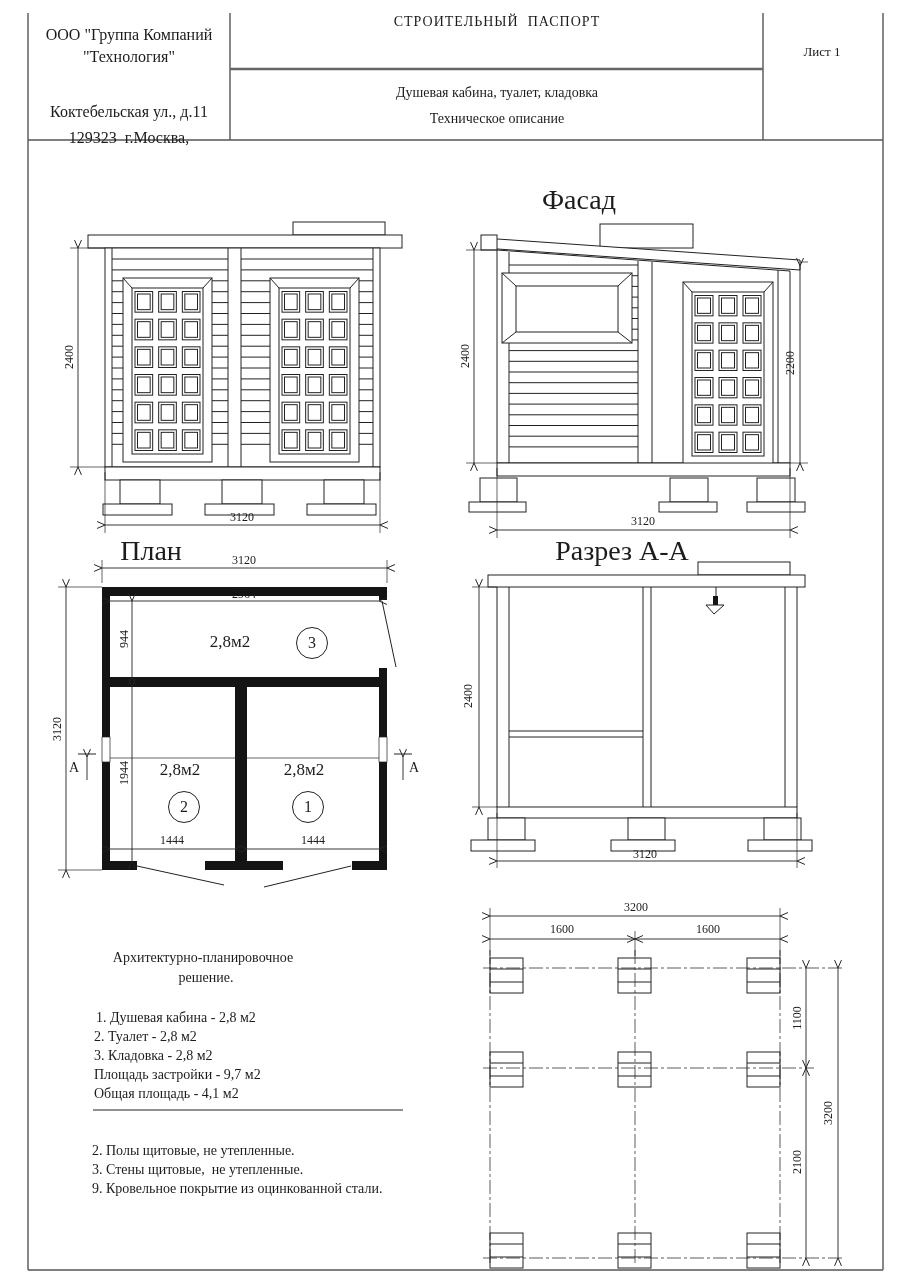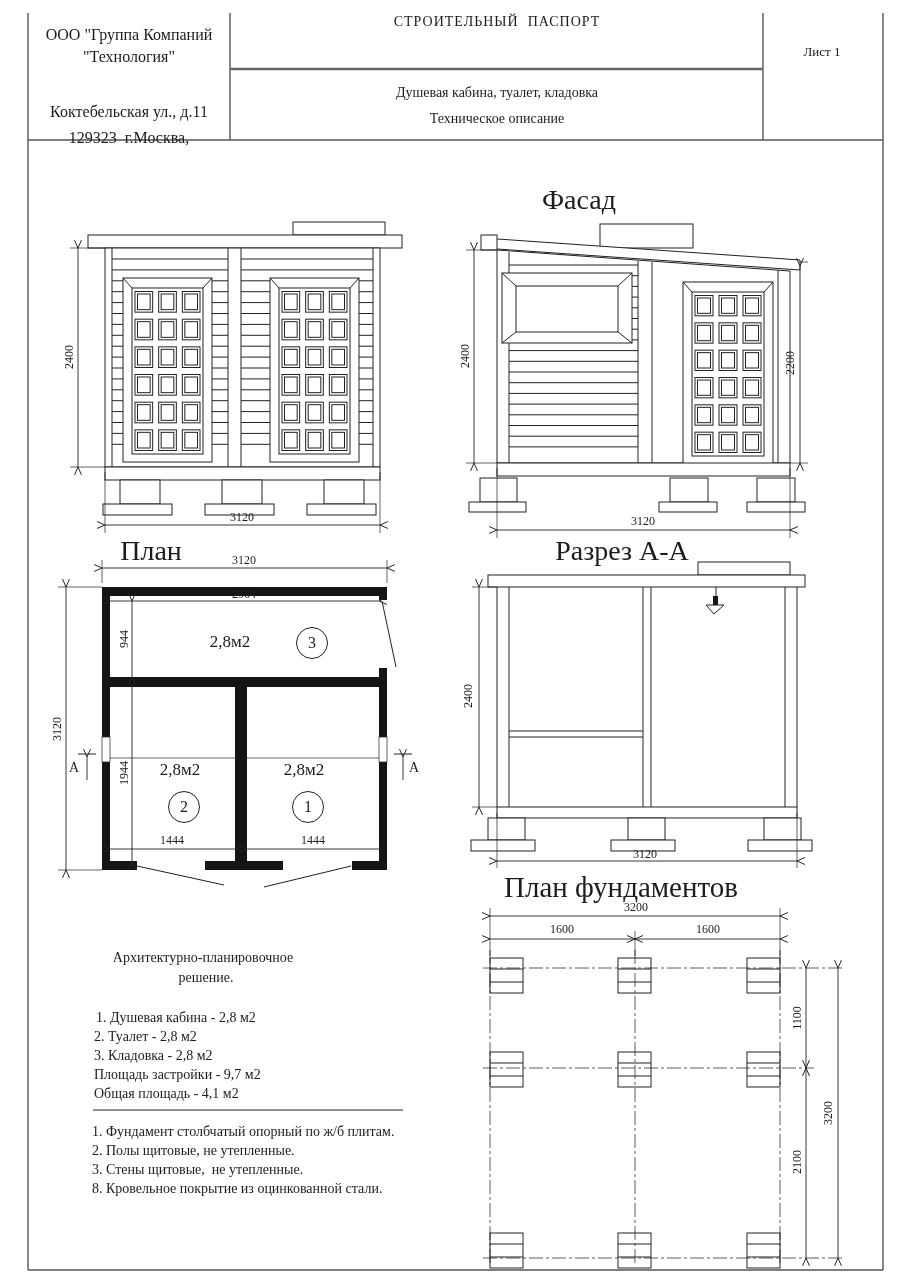--- a/index.html
+++ b/index.html
@@ -434,21 +434,20 @@
 <span class="lbl c f16" style="left:129px;top:81px;margin-top:48px;">129323  г.Москва,</span>
 <span class="lbl c f16" style="left:129px;top:103px;">Коктебельская ул., д.11</span>
 <span class="lbl c f155 ls1" style="left:497px;top:14px;">СТРОИТЕЛЬНЫЙ  ПАСПОРТ</span>
 <span class="lbl c f15" style="left:497px;top:85px;">Душевая кабина, туалет, кладовка</span>
 <span class="lbl c f15" style="left:497px;top:111px;text-align:center;">Техническое описание</span>
 <span class="lbl c f13" style="left:822px;top:17px;margin-top:28px;">Лист 1</span>
 
 <span class="lbl c f28" style="left:579px;top:184px;">Фасад</span>
 <span class="lbl c f28" style="left:151px;top:535px;">План</span>
 <span class="lbl c f28" style="left:594px;top:535px;margin-left:28px;">Разрез А-А</span>
-<span class="lbl c f29" style="left:621px;top:871px;">План фундаментов</span>
 
 <span class="lbl rot f12" style="left:70px;top:357px;">2400</span>
 <span class="lbl c f12" style="left:242px;top:511px;">3120</span>
 
 <span class="lbl rot f12" style="left:466px;top:356px;">2400</span>
 <span class="lbl rot f12" style="left:791px;top:363px;">2200</span>
 <span class="lbl c f12" style="left:643px;top:515px;">3120</span>
 
 <span class="lbl c f12" style="left:244px;top:554px;">3120</span>
 <span class="lbl c f12" style="left:244px;top:588px;">2964</span>
@@ -476,18 +475,17 @@
 <span class="lbl rot f12" style="left:798px;top:1162px;">2100</span>
 <span class="lbl rot f12" style="left:829px;top:1113px;">3200</span>
 
 <span class="lbl c f155" style="left:203px;top:950px;">Архитектурно-планировочное</span>
 <span class="lbl c f155" style="left:206px;top:970px;font-family:Liberation Serif, serif;">решение.</span>
 <span class="lbl f155" style="left:96px;top:1010px;">1. Душевая кабина - 2,8 м2</span>
 <span class="lbl f155" style="left:94px;top:1029px;">2. Туалет - 2,8 м2</span>
 <span class="lbl f155" style="left:94px;top:1048px;">3. Кладовка - 2,8 м2</span>
 <span class="lbl f155" style="left:94px;top:1067px;">Площадь застройки - 9,7 м2</span>
 <span class="lbl f155" style="left:94px;top:1086px;">Общая площадь - 4,1 м2</span>
-<span class="lbl f155" style="left:92px;top:1124px;">1. Фундамент столбчатый опорный по ж/б плитам.</span>
 <span class="lbl f155" style="left:92px;top:1143px;">2. Полы щитовые, не утепленные.</span>
 <span class="lbl f155" style="left:92px;top:1162px;">3. Стены щитовые,  не утепленные.</span>
-<span class="lbl f155" style="left:92px;top:1181px;">8. Кровельное покрытие из оцинкованной стали.</span>
+<span class="lbl f155" style="left:92px;top:1181px;">9. Кровельное покрытие из оцинкованной стали.</span>
 
 </div>
 
 </body></html>

